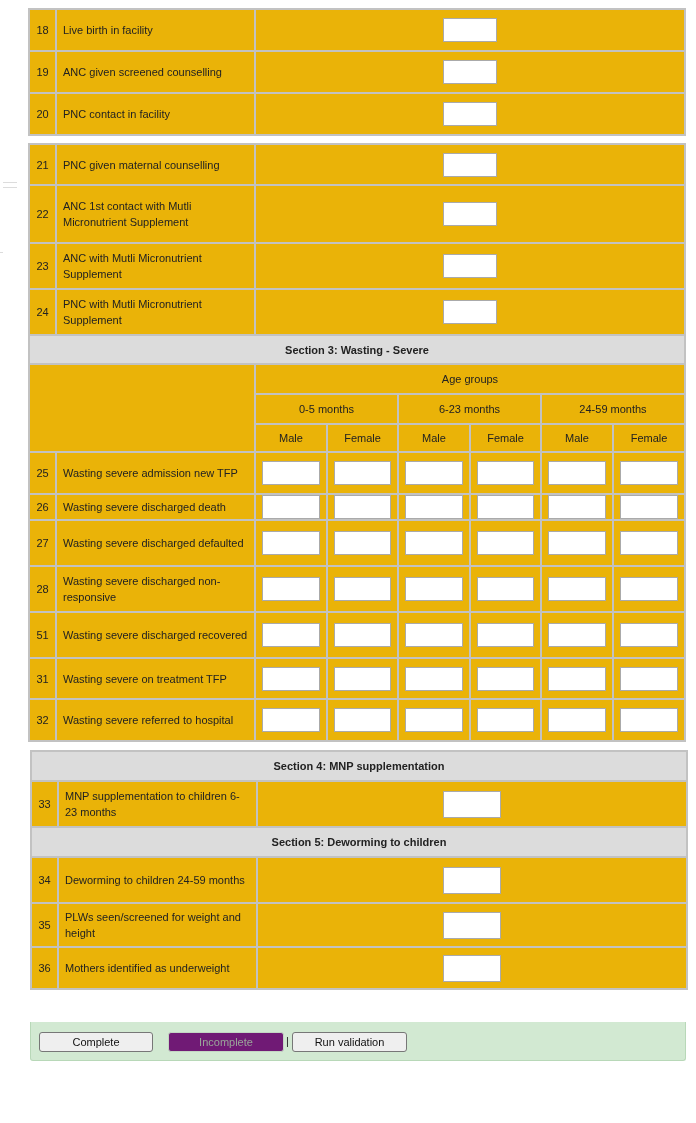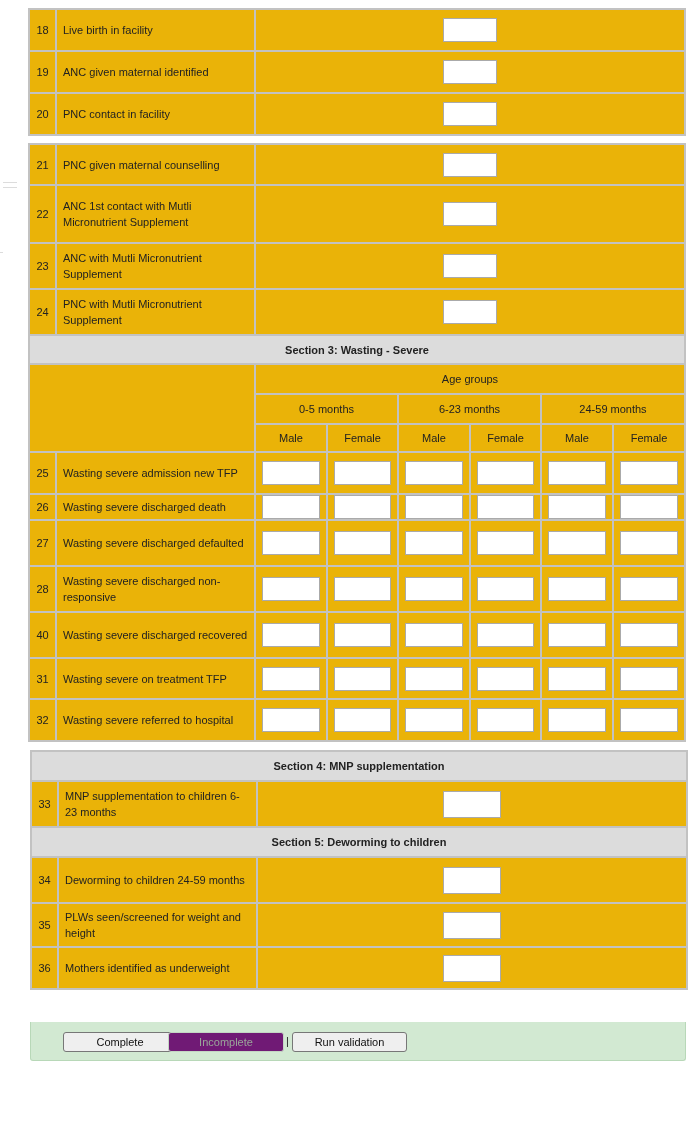--- a/index.html
+++ b/index.html
@@ -41,21 +41,21 @@
       <col>
     </colgroup>
   <tbody>
       <tr style="height:42px">
     <td class="num">18</td>
     <td>Live birth in facility</td>
     <td class="val"><input class="box" value="" style=""></td>
   </tr>
   <tr style="height:42px">
     <td class="num">19</td>
-    <td>ANC given maternal identified</td>
+    <td>ANC given screened counselling</td>
     <td class="val"><input class="box" value="" style=""></td>
   </tr>
   <tr style="height:42px">
     <td class="num">20</td>
     <td>PNC contact in facility</td>
     <td class="val"><input class="box" value="" style=""></td>
   </tr>
 </tbody>
   </table>
 
@@ -147,21 +147,21 @@
     <td class="num">28</td>
     <td>Wasting severe discharged non-responsive</td>
     <td class="grid"><input class="box" style=""></td>
     <td class="grid"><input class="box" style=""></td>
     <td class="grid"><input class="box" style=""></td>
     <td class="grid"><input class="box" style=""></td>
     <td class="grid"><input class="box" style=""></td>
     <td class="grid"><input class="box" style=""></td>
   </tr>
   <tr style="height:46px">
-    <td class="num">40</td>
+    <td class="num">51</td>
     <td>Wasting severe discharged recovered</td>
     <td class="grid"><input class="box" style=""></td>
     <td class="grid"><input class="box" style=""></td>
     <td class="grid"><input class="box" style=""></td>
     <td class="grid"><input class="box" style=""></td>
     <td class="grid"><input class="box" style=""></td>
     <td class="grid"><input class="box" style=""></td>
   </tr>
   <tr style="height:41px">
     <td class="num">31</td>
@@ -217,17 +217,17 @@
   </tr>
   <tr style="height:42px">
     <td class="num">36</td>
     <td>Mothers identified as underweight</td>
     <td class="val"><input class="box" style="width: 58px; height: 27px;" value=""></td>
   </tr>
 </tbody>
   </table>
 
 <div class="btnbar">
-  <button class="btn" style="left:32px;width:114px">Complete</button>
+  <button class="btn" style="left:8px;width:114px">Complete</button>
   <button class="btn disabled" style="left:137px;width:116px" disabled="">Incomplete</button>
   <span class="sep">|</span>
   <button class="btn" style="left:261px;width:115px">Run validation</button>
 </div>
 
 </body></html>

